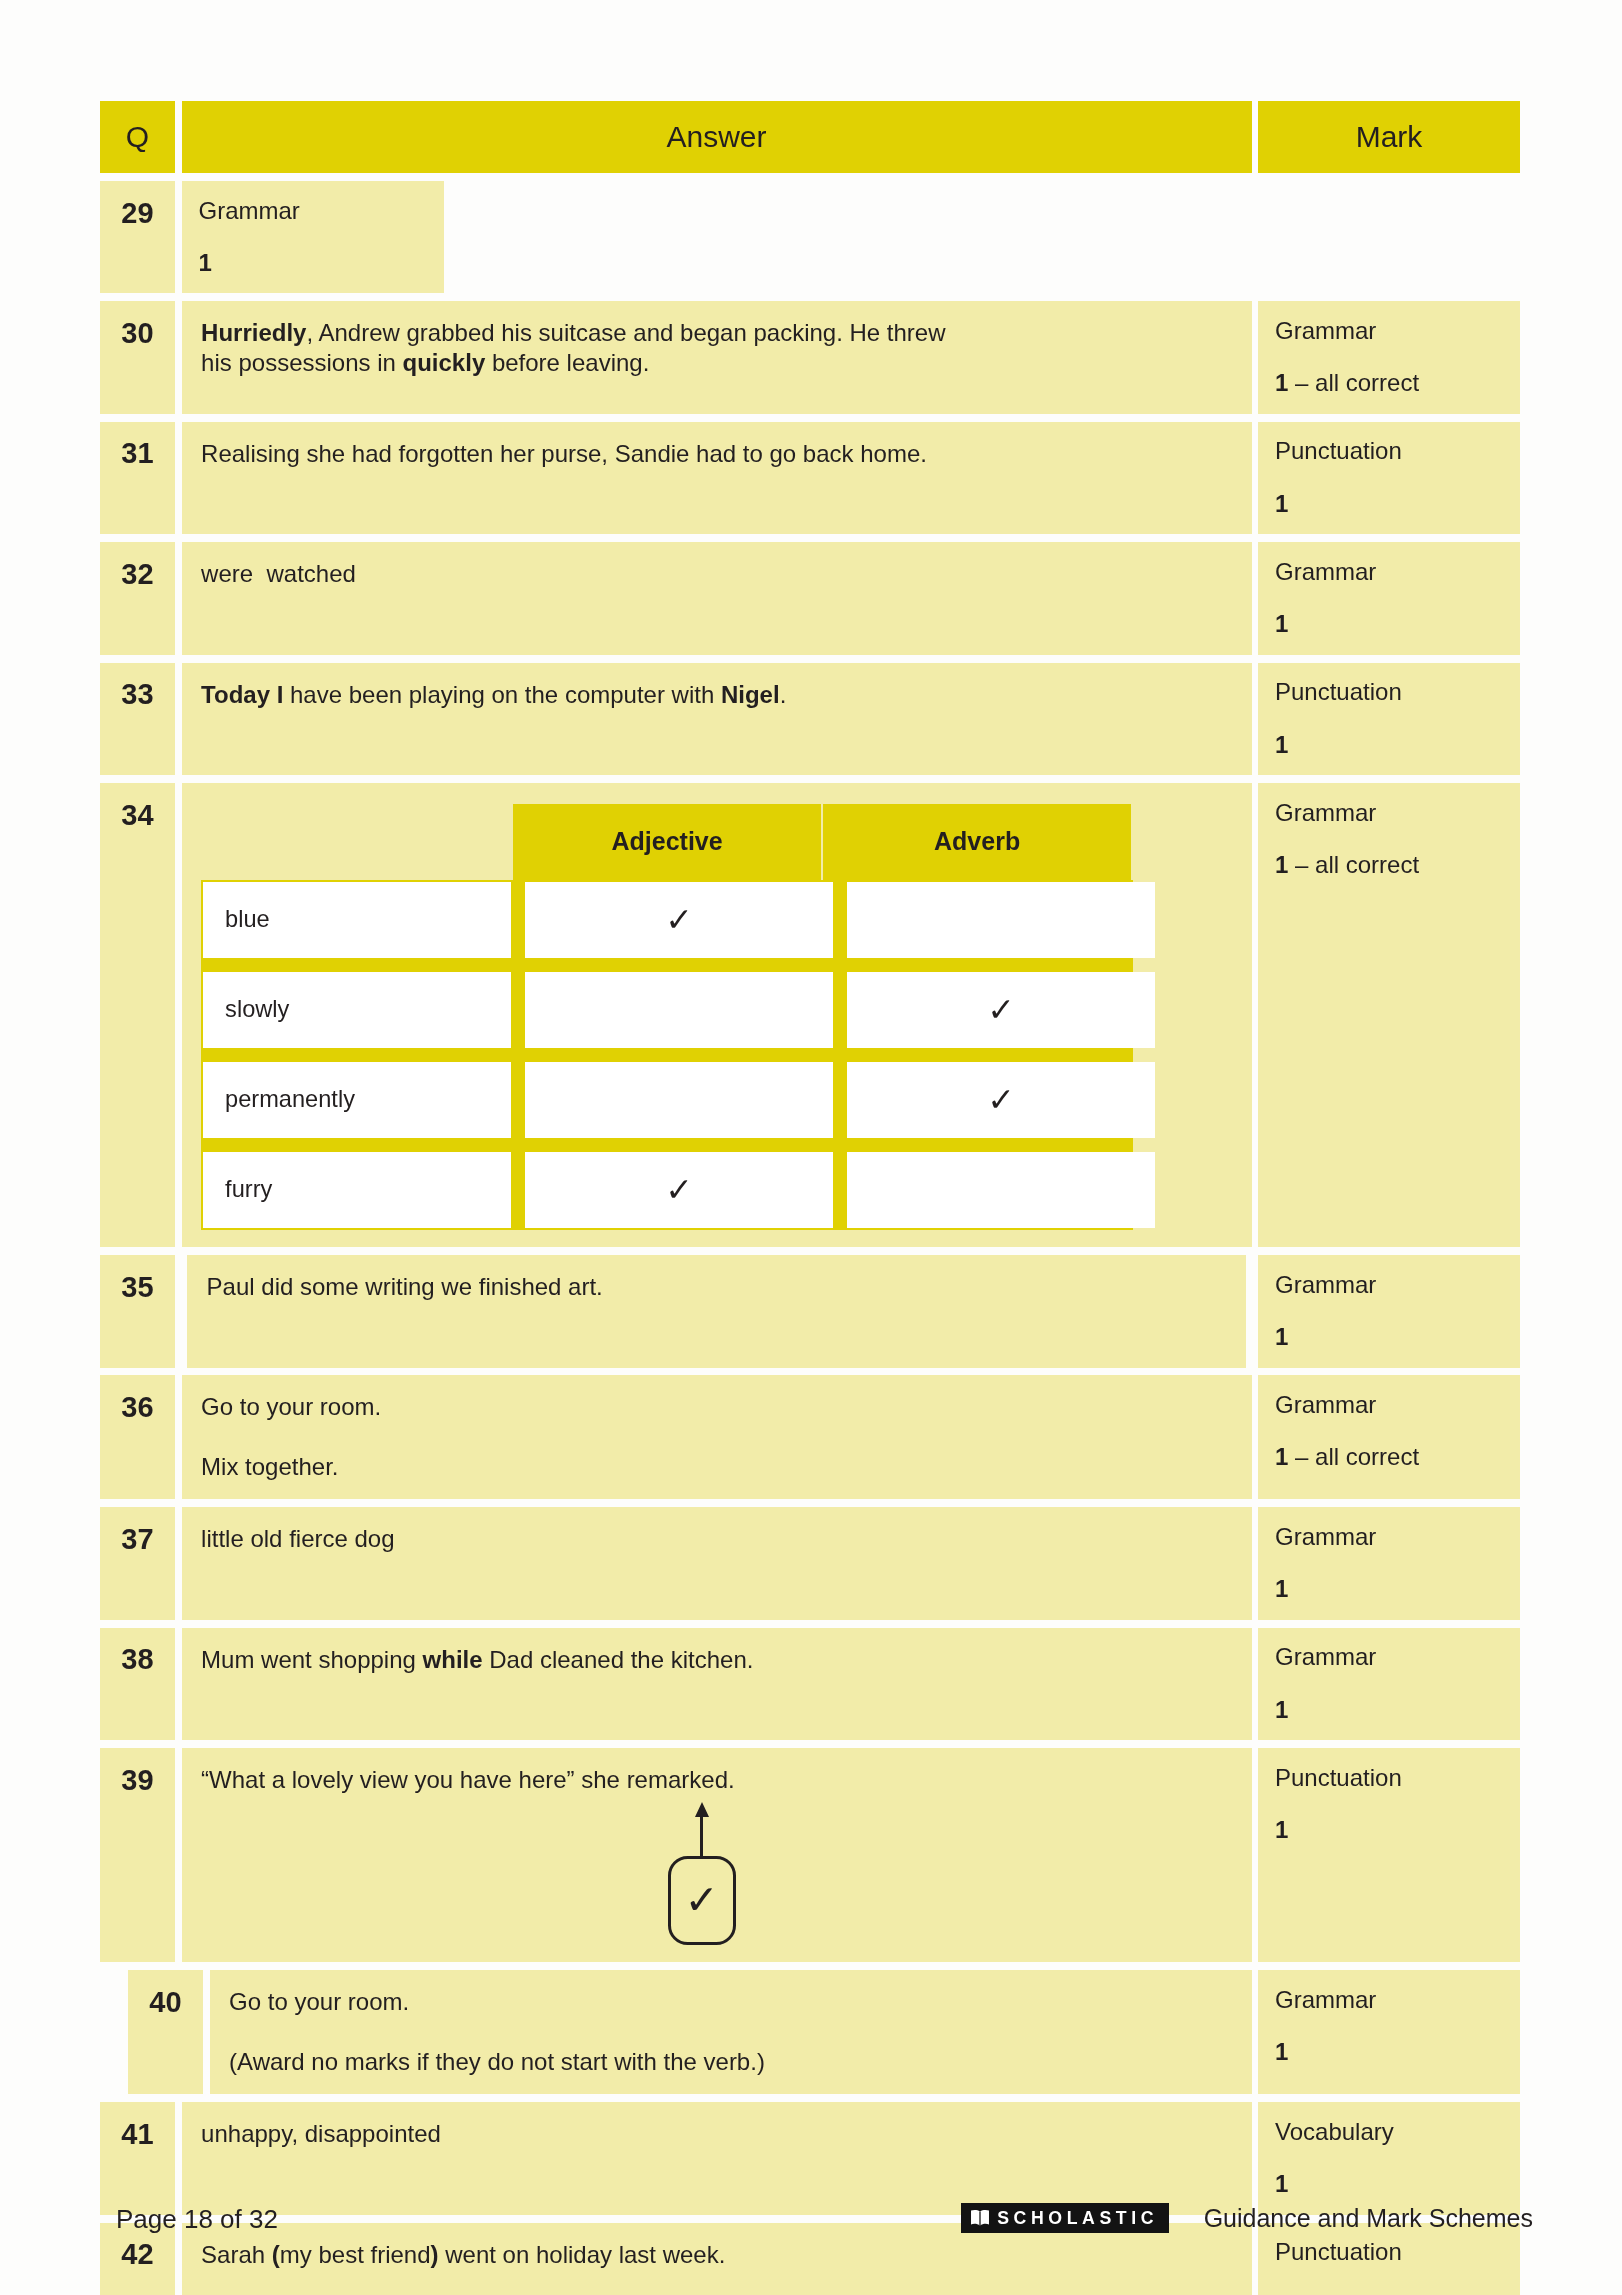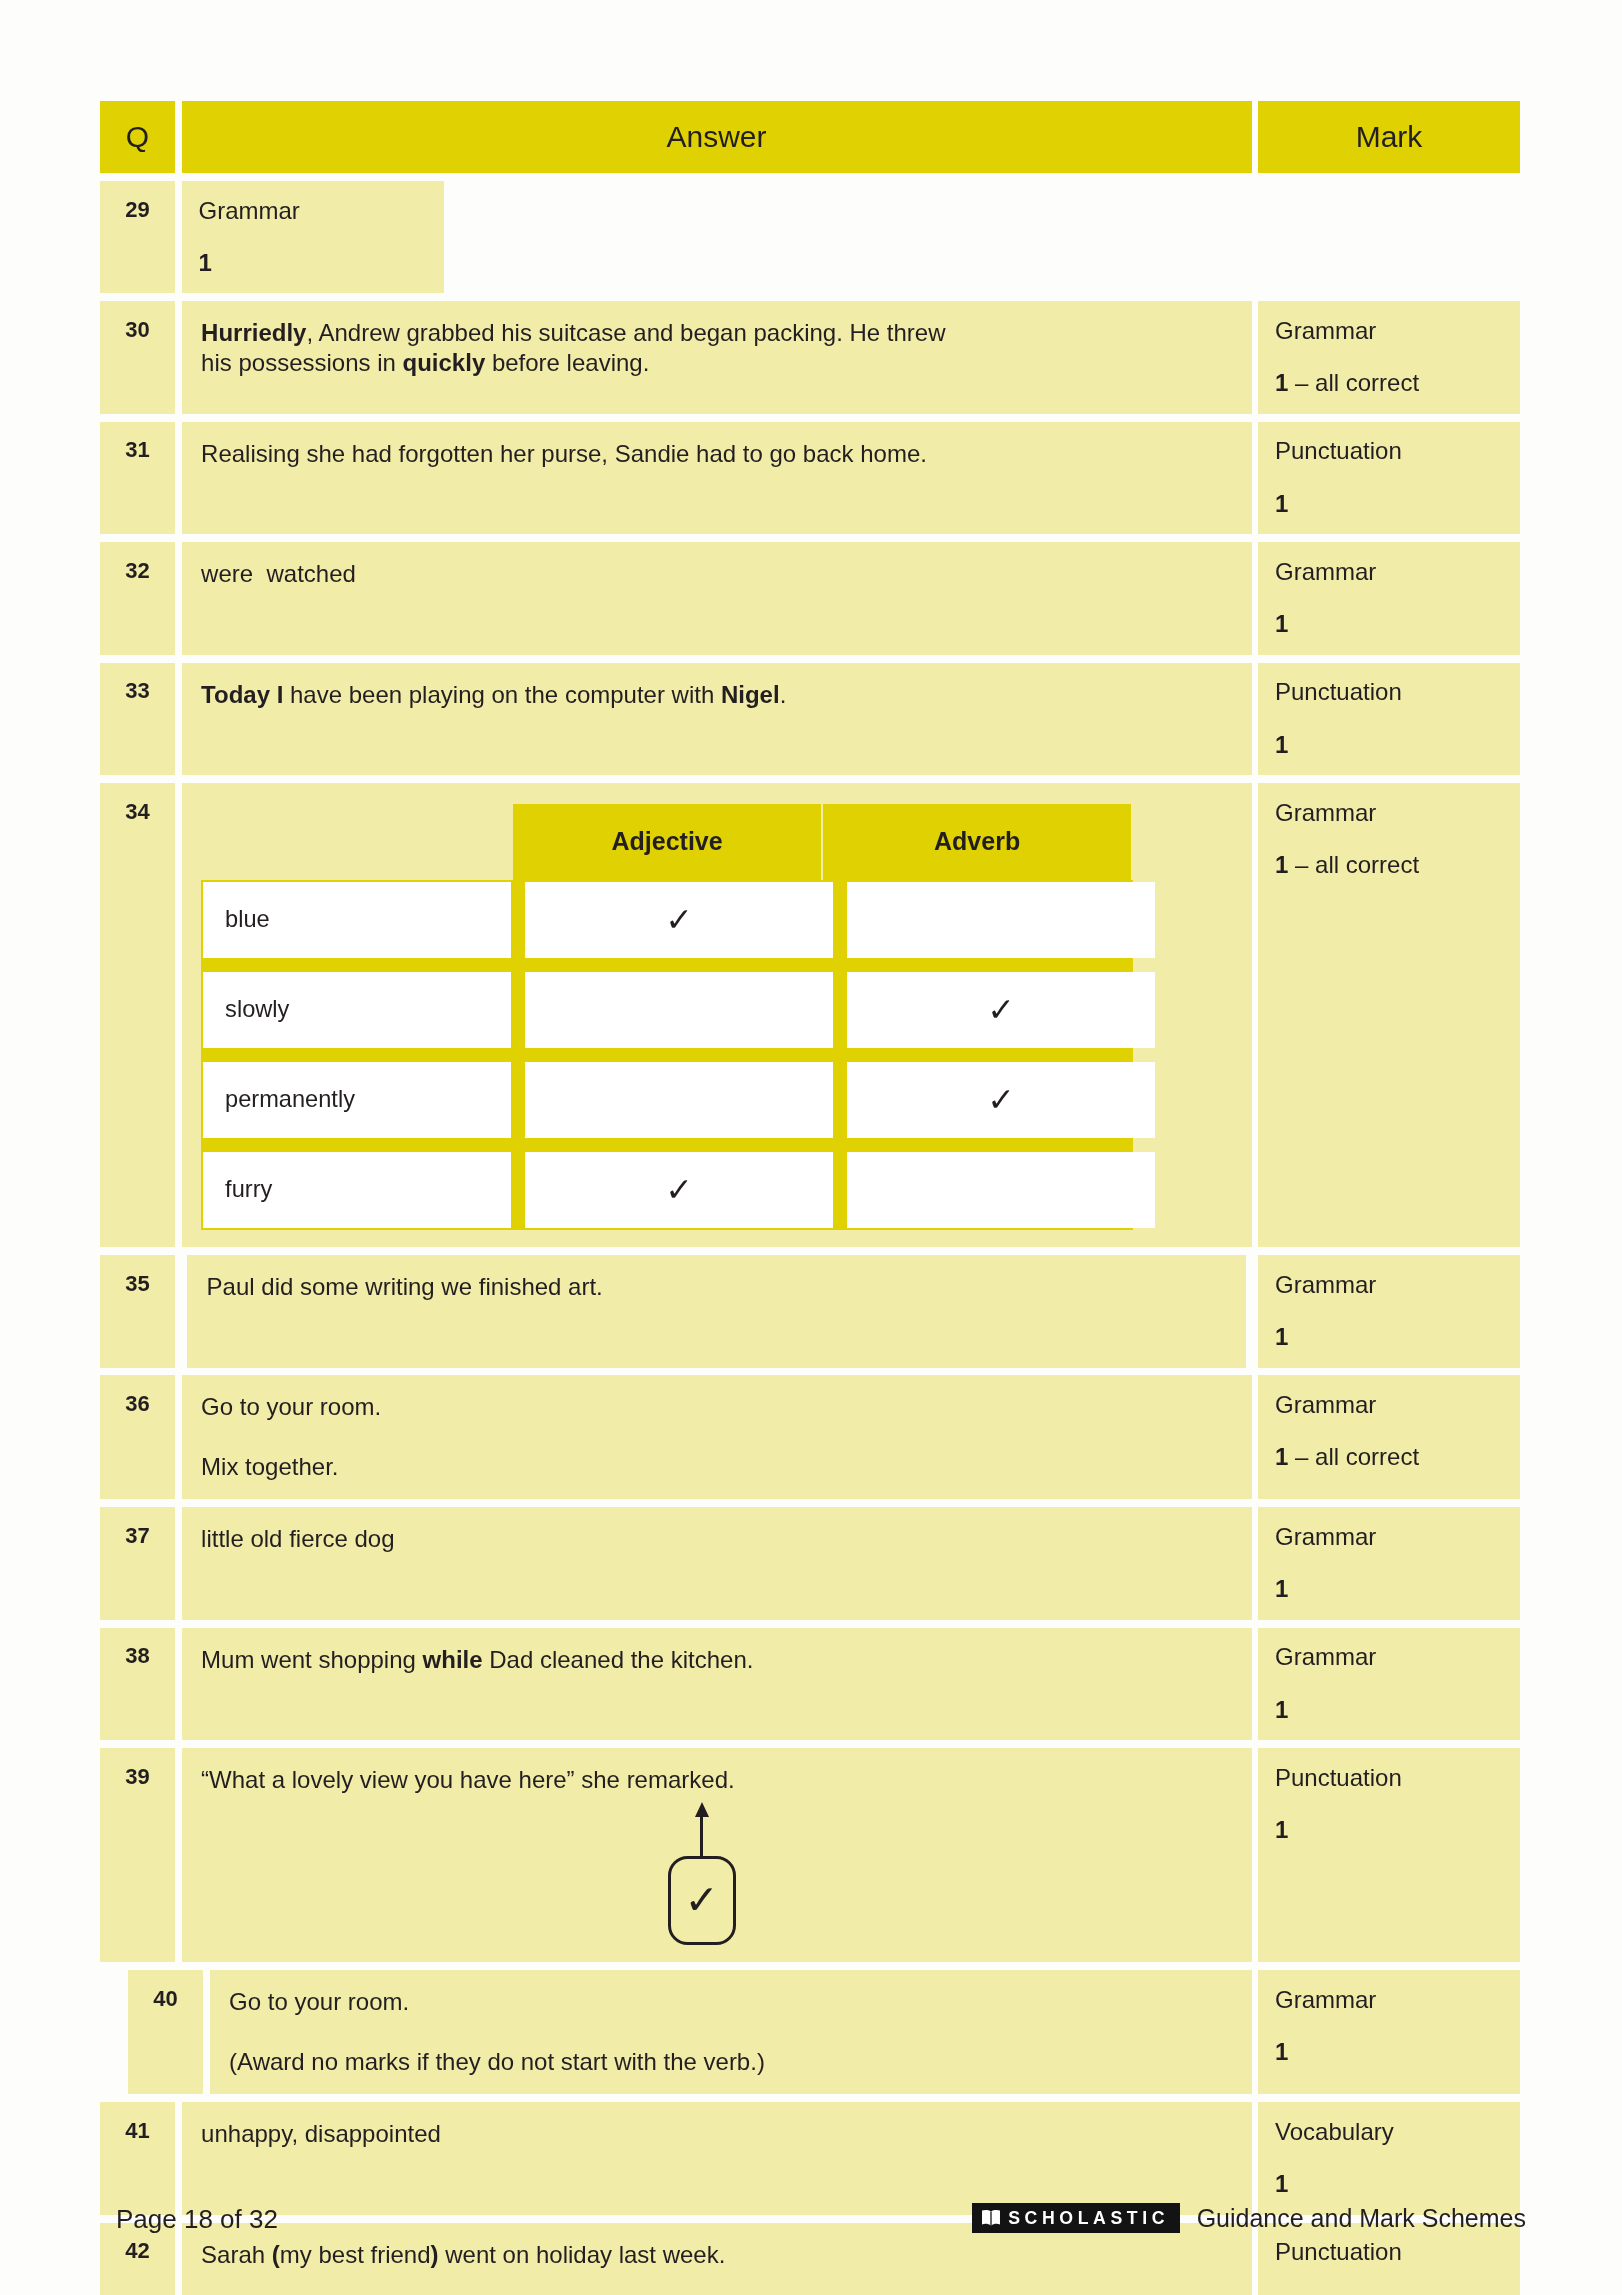--- a/index.html
+++ b/index.html
@@ -19,21 +19,21 @@
   }
   .marktable{
     position:absolute;left:100px;top:101px;width:1420px;
     display:flex;flex-direction:column;gap:7.9px;
   }
   #rows{display:flex;flex-direction:column;gap:7.9px;}
   .row{display:flex;gap:6.5px;align-items:stretch;}
   .cell{background:var(--yellow-pale);}
   .q-cell{
     width:75px;flex:0 0 75px;display:flex;justify-content:center;
-    padding-top:15.7px;font-weight:bold;font-size:22px;
+    padding-top:15.7px;font-weight:bold;font-size:29px;
   }
   .a-cell{
     flex:1 1 auto;padding:17px 19.6px;font-size:24px;line-height:1.25;
     white-space:pre-wrap;
   }
   .m-cell{
     width:262px;flex:0 0 262px;padding:15.7px 17px;font-size:24px;line-height:1.2;
   }
   .m-value{margin-top:23.6px;}
   .b{font-weight:bold;}
@@ -72,22 +72,22 @@
   }
   .arrow-line{width:3.3px;height:41px;background:var(--ink);}
   .tick-box{
     width:68px;height:89px;border:3.9px solid var(--ink);border-radius:19.6px;
     display:flex;align-items:center;justify-content:center;font-size:41px;
     margin-top:-1.3px;
   }
   
   .page-label{position:absolute;left:116px;top:2204px;font-size:26px;}
   .brand{
-    position:absolute;top:2203px;right:97px;
-    display:flex;align-items:center;gap:17px;
+    position:absolute;top:2203px;right:90px;
+    display:flex;align-items:center;gap:35px;
   }
   .logo{
     background:var(--logo-black);height:30px;padding:0 10.5px 0 7.9px;
     display:flex;align-items:center;gap:6.5px;color:#ffffff;
   }
   .logo .brand-name{
     font-size:17.7px;font-weight:bold;letter-spacing:4.6px;line-height:1;
     transform:translateY(0.7px);
   }
   .tagline{font-size:25px;font-weight:500;}

